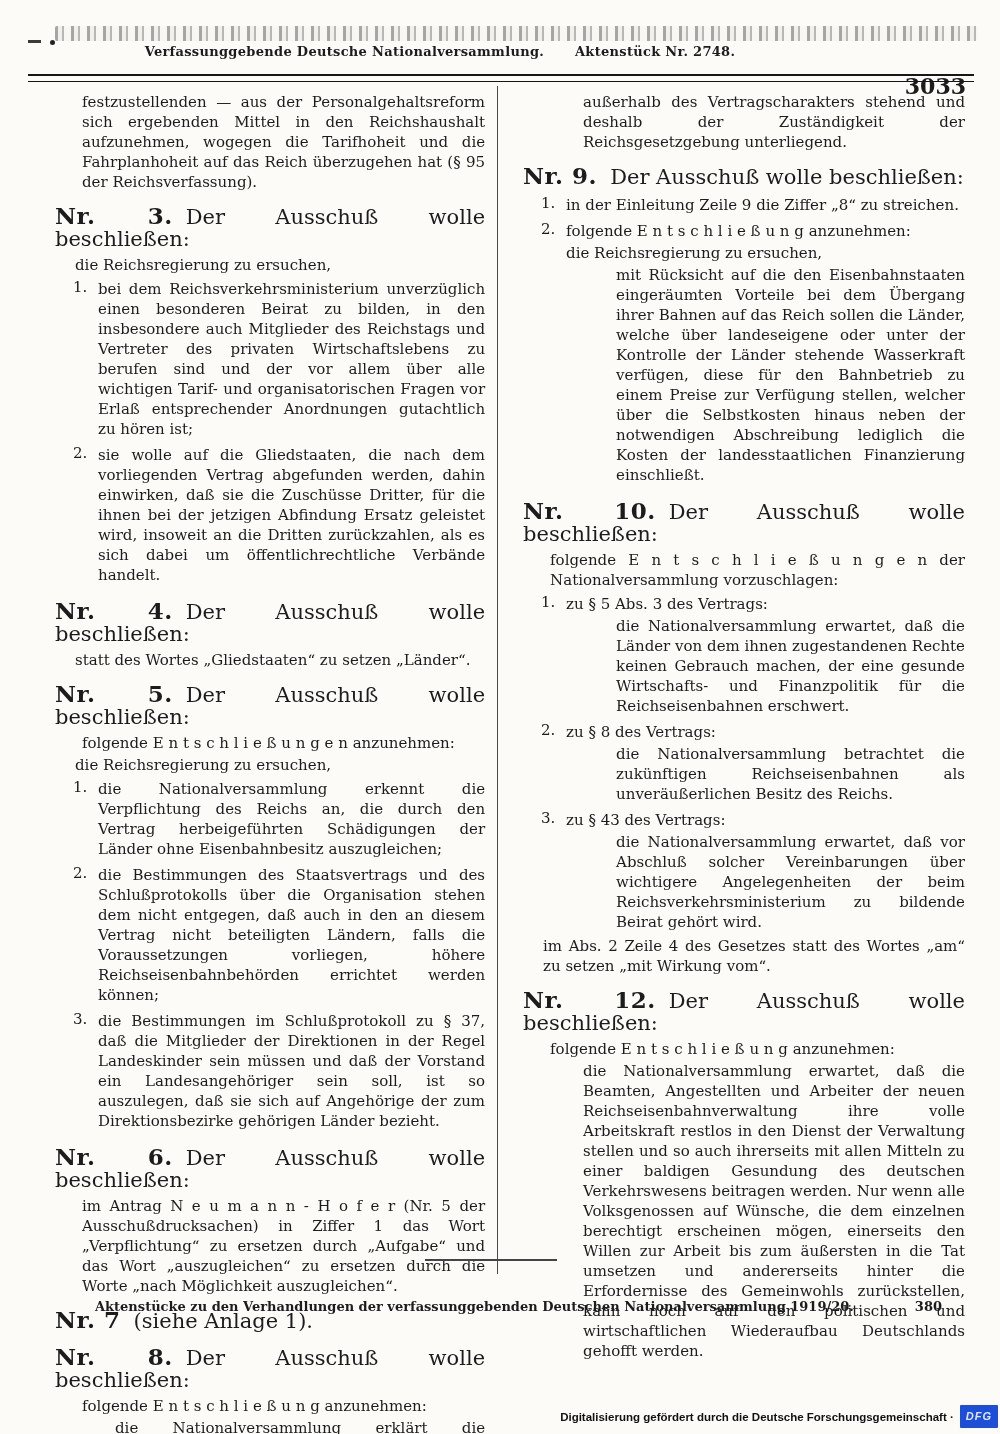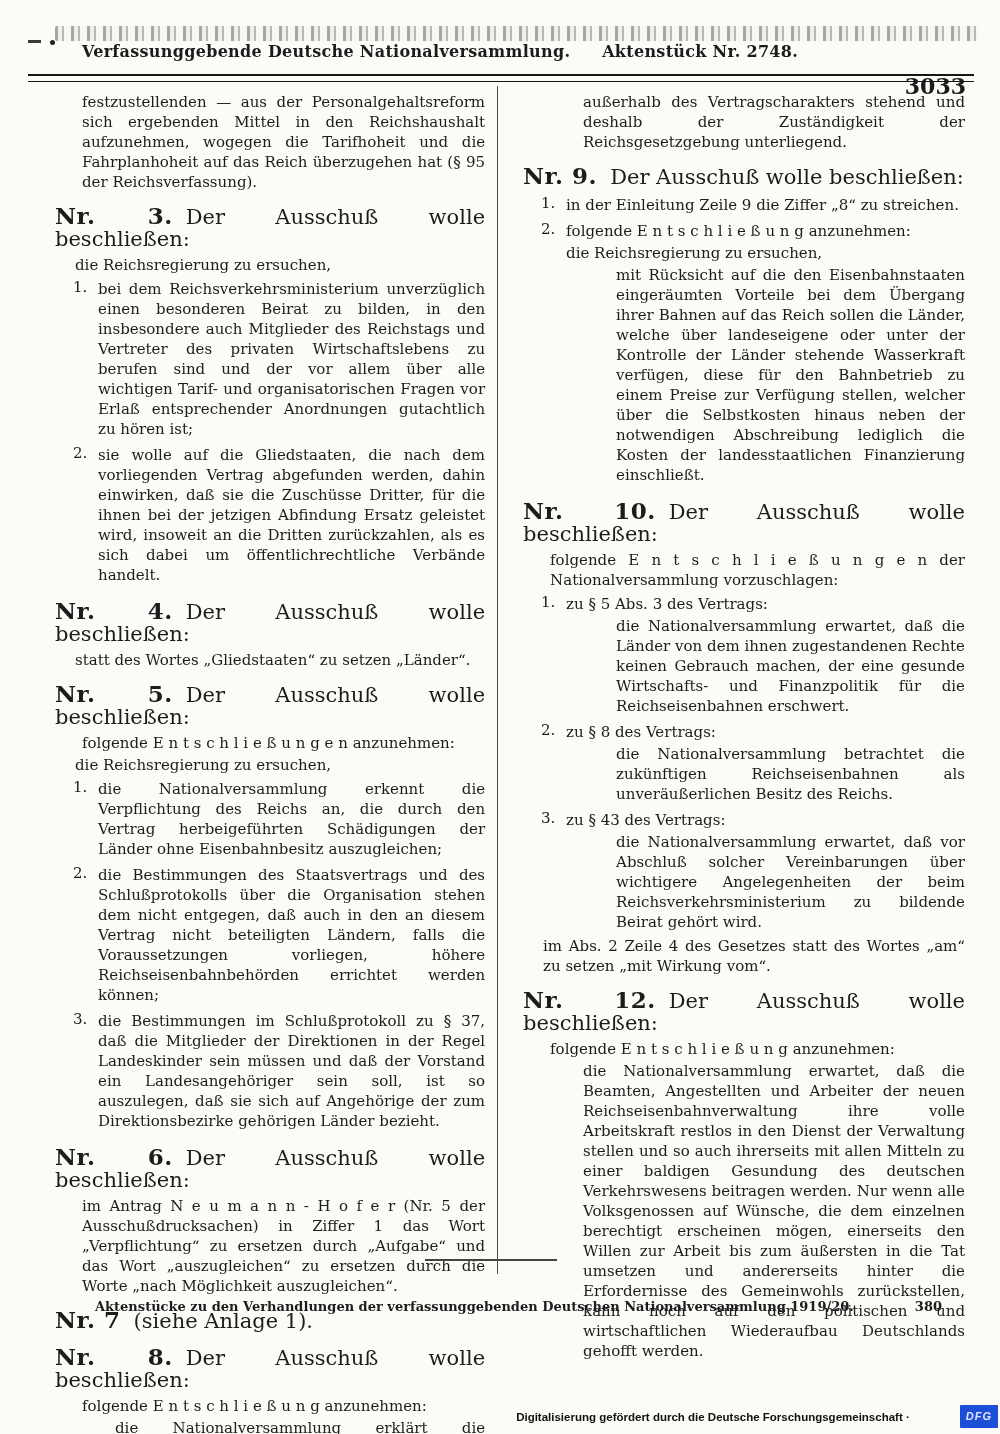--- a/index.html
+++ b/index.html
@@ -16,21 +16,21 @@
       rgba(45,45,45,.55) 0 3px, rgba(130,130,130,.12) 3px 7px,
       rgba(25,25,25,.40) 7px 9px, rgba(190,190,190,.08) 9px 16px);
     filter:blur(.7px);opacity:.75;border-radius:2px;
   }
   .artifact-dash{position:absolute;top:40px;left:28px;width:13px;height:3px;background:#3a3a3a;}
   .artifact-dot{position:absolute;top:40px;left:50px;width:5px;height:5px;border-radius:50%;background:#222;}
 
   
   .header{position:absolute;top:42px;left:30px;right:30px;height:26px;}
   .header-center{position:absolute;left:0;right:120px;text-align:center;
-    font-weight:bold;font-size:16px;letter-spacing:.3px;white-space:nowrap;}
+    font-weight:bold;font-size:13px;letter-spacing:.3px;white-space:nowrap;}
   .doc-label{margin-left:26px;}
   .page-number{position:absolute;right:4px;top:-2px;font-weight:bold;font-size:22px;margin-top:36px;}
   .rule-double{position:absolute;top:74px;left:28px;right:26px;height:5px;
     border-top:2px solid #161616;border-bottom:1px solid #161616;}
 
   
   .content{position:absolute;top:90px;left:55px;width:910px;display:flex;}
   .col{text-align:justify;}
   .col-left{width:435px;margin-right:28px;}
   .col-right{width:447px;padding-left:10px;}
@@ -47,21 +47,21 @@
   .li-label{flex:0 0 25px;}
   .li-body{flex:1;text-align:justify;}
   .s3{margin-left:50px;}
 
   .section-end-divider{position:absolute;top:1259px;left:425px;width:132px;height:2px;background:#444;}
 
   
   .footer{position:absolute;top:1297px;left:95px;right:58px;display:flex;
     justify-content:space-between;font-weight:bold;font-size:13px;}
   .digitization{position:absolute;right:2px;bottom:6px;display:flex;align-items:center;
-    font-family:"Liberation Sans","DejaVu Sans",sans-serif;font-size:11.5px;font-weight:bold;color:#111;gap:44px;}
+    font-family:"Liberation Sans","DejaVu Sans",sans-serif;font-size:11.5px;font-weight:bold;color:#111;}
   .dfg-logo{display:inline-block;margin-left:6px;padding:1px 6px 2px 6px;color:#dfe6ff;
     font-style:italic;font-size:11px;letter-spacing:1px;border-radius:1px;}
 </style>
 </head>
 <body>
 
 <div class="page">
 
   <div class="scan-noise"></div>
   <div class="artifact-dash"></div>

